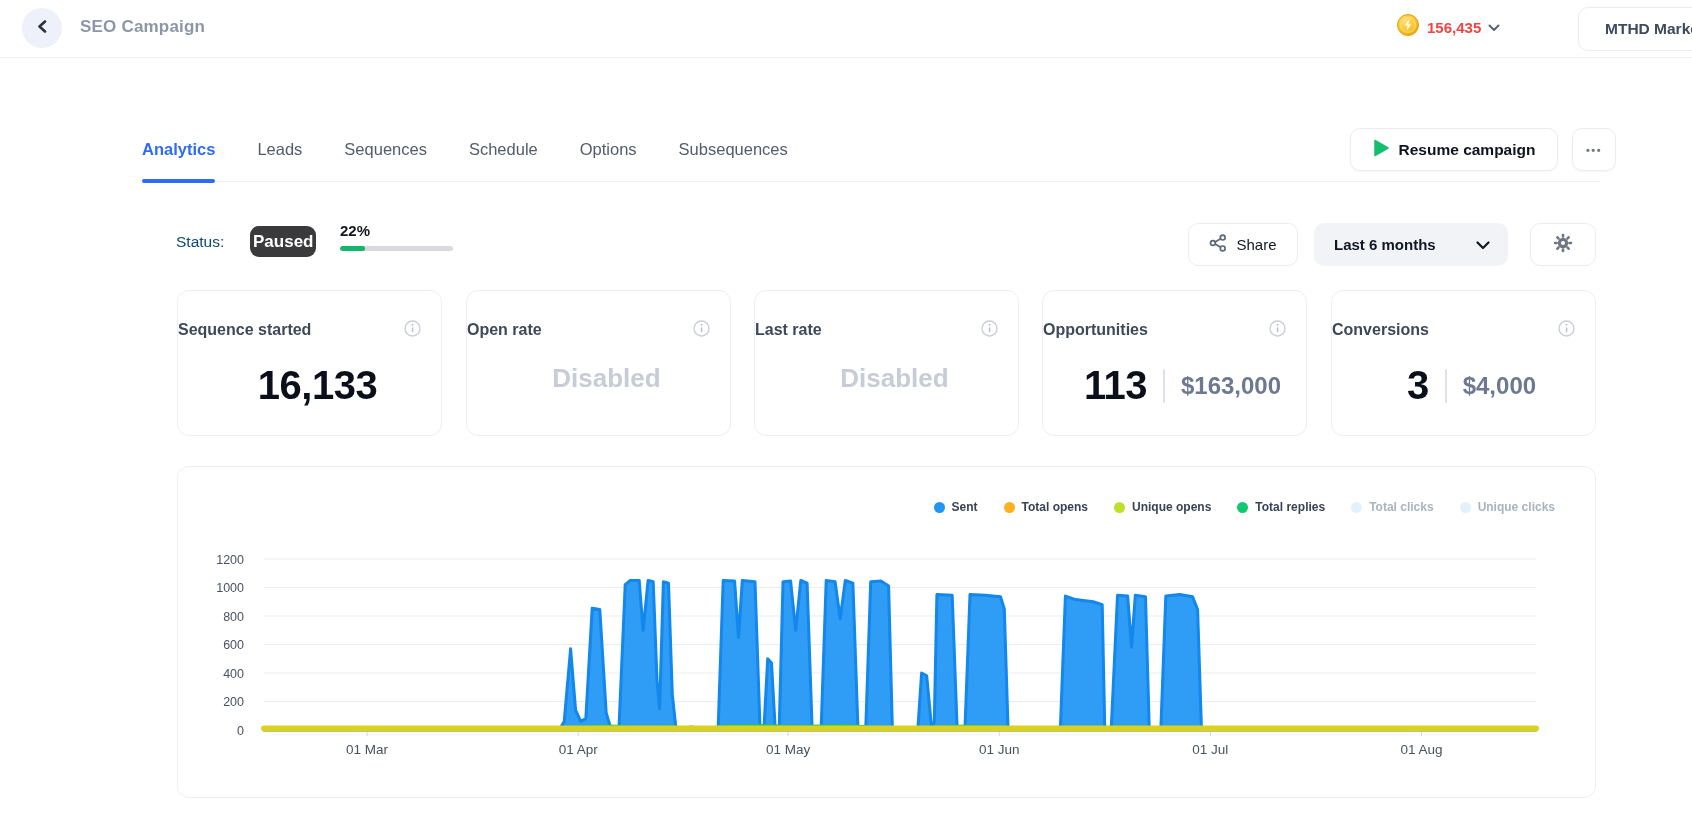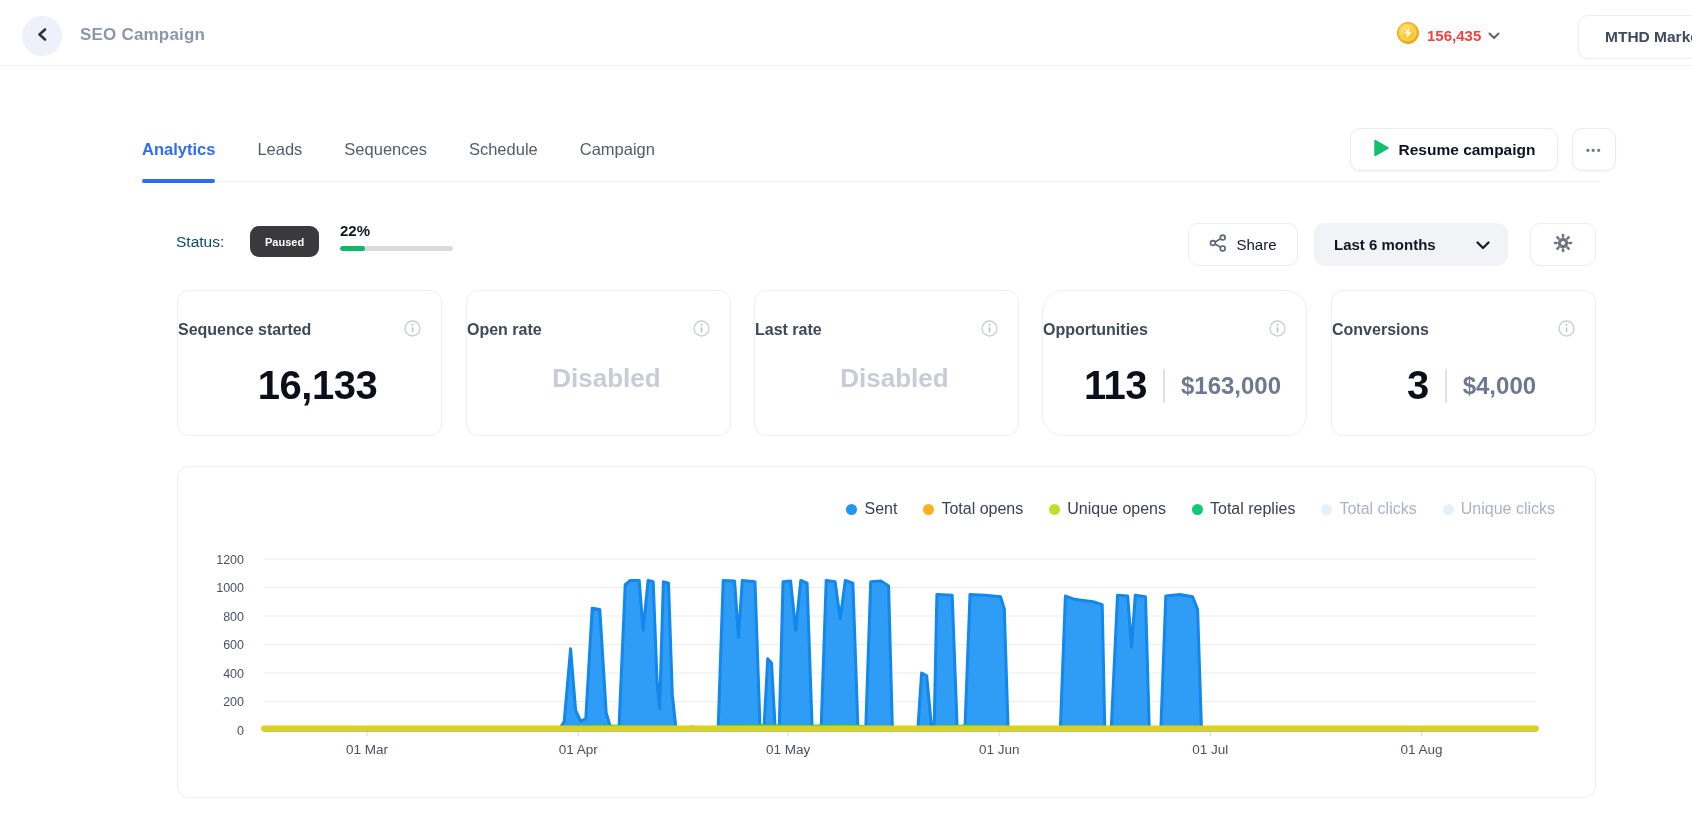--- a/index.html
+++ b/index.html
@@ -2,38 +2,38 @@
 <html><head>
 <meta charset="utf-8">
 <style>
   html,body{margin:0;padding:0;}
   body{
     width:1692px;height:822px;position:relative;overflow:hidden;
     background:#ffffff;font-family:"Liberation Sans","DejaVu Sans",sans-serif;
     -webkit-font-smoothing:antialiased;color:#111;
   }
   
-  .topbar{position:absolute;left:0;top:0;width:1692px;height:57px;background:#fff;border-bottom:1px solid #F0F2F6;margin-top:8px;}
+  .topbar{position:absolute;left:0;top:0;width:1692px;height:57px;background:#fff;border-bottom:1px solid #F0F2F6;}
   .back-btn{position:absolute;left:22px;top:8px;width:40px;height:40px;border-radius:50%;background:#EEF1F9;border:none;cursor:pointer;display:flex;align-items:center;justify-content:center;}
   .page-title{position:absolute;left:80px;top:17px;font-size:17px;font-weight:600;color:#8C96A8;letter-spacing:.2px;}
   .credits{position:absolute;left:1396px;top:13px;display:flex;align-items:center;gap:7px;cursor:pointer;}
   .credits .amount{font-size:15px;font-weight:800;color:#ef4444;}
   .account-box{position:absolute;left:1578px;top:7px;width:210px;height:44px;border:1px solid #E9ECF2;border-radius:10px;background:#fff;display:flex;align-items:center;padding-left:26px;box-sizing:border-box;cursor:pointer;}
   .account-box .acct{font-size:15.5px;font-weight:600;color:#3E4A5E;white-space:nowrap;}
   
   .tabs-wrap{position:absolute;left:142px;top:118px;width:1458px;height:64px;border-bottom:1.5px solid #EEF0F4;display:flex;gap:42px;box-sizing:border-box;}
   .tab{position:relative;height:100%;display:flex;align-items:center;font-size:16.5px;font-weight:500;color:#535C6B;cursor:pointer;white-space:nowrap;}
   .tab.active{color:#2E6BF6;font-weight:800;}
   .tab.active::after{content:"";position:absolute;left:0;right:0;bottom:-1.5px;height:3.5px;background:#2E6BF6;border-radius:2px;}
   .resume-btn{position:absolute;left:1350px;top:128px;width:208px;height:43px;background:#fff;border:1px solid #EAECF1;border-radius:10px;box-shadow:0 1px 2px rgba(16,24,40,.04);display:flex;align-items:center;justify-content:center;gap:10px;cursor:pointer;}
   .resume-btn .lbl{font-size:15.5px;font-weight:800;color:#0E1320;}
   .more-btn{position:absolute;left:1572px;top:128px;width:44px;height:43px;background:#fff;border:1px solid #EAECF1;border-radius:10px;box-shadow:0 1px 2px rgba(16,24,40,.04);display:flex;align-items:center;justify-content:center;cursor:pointer;font-size:11px;letter-spacing:1.5px;color:#6F7680;font-weight:700;}
   
   .status-label{position:absolute;left:176px;top:233px;font-size:15.5px;color:#0c4a6e;font-weight:500;}
-  .status-badge{position:absolute;left:250px;top:226px;height:31px;padding:0 15px;background:#3A3A3C;border-radius:9px;color:#fff;font-size:11px;font-weight:800;display:flex;align-items:center;}
+  .status-badge{position:absolute;left:250px;top:226px;height:31px;padding:0 3px;background:#3A3A3C;border-radius:9px;color:#fff;font-size:17px;font-weight:800;display:flex;align-items:center;}
   .progress-wrap{position:absolute;left:340px;top:222px;width:113px;}
   .progress-label{font-size:15px;font-weight:800;color:#14181F;}
   .progress-track{margin-top:7px;width:113px;height:5px;border-radius:3px;background:#D8DADE;overflow:hidden;}
   .progress-fill{height:100%;background:#12B76A;border-radius:3px;}
   .share-btn{position:absolute;left:1188px;top:223px;width:110px;height:43px;background:#fff;border:1px solid #EAECF1;border-radius:10px;display:flex;align-items:center;justify-content:center;gap:9px;cursor:pointer;}
   .share-btn .lbl{font-size:15px;font-weight:400;color:#101625;}
   .range-select{position:absolute;left:1314px;top:223px;width:194px;height:43px;background:#F2F3F6;border:none;border-radius:10px;display:flex;align-items:center;justify-content:space-between;padding:0 18px 0 20px;box-sizing:border-box;cursor:pointer;}
   .range-select .lbl{font-size:15px;font-weight:800;color:#101625;}
   .gear-btn{position:absolute;left:1530px;top:223px;width:66px;height:43px;background:#fff;border:1px solid #EAECF1;border-radius:10px;display:flex;align-items:center;justify-content:center;cursor:pointer;}
   
@@ -44,21 +44,21 @@
   .card .value-row{position:absolute;top:72px;left:16px;right:0;display:flex;align-items:center;justify-content:center;}
   .card .value{font-size:40px;font-weight:800;color:#0A0F1A;letter-spacing:-.5px;}
   .card .value.disabled{font-size:26px;color:#C7CCD6;letter-spacing:0;}
   .card .divider{width:2px;height:34px;background:#DDE1E8;margin:0 16px;border-radius:1px;}
   .card .secondary{font-size:24px;font-weight:600;color:#6E7890;}
   
   .chart-card{position:absolute;left:177px;top:466px;width:1419px;height:332px;background:#fff;border:1px solid #ECEEF3;border-radius:12px;box-sizing:border-box;}
   .legend{position:absolute;top:33px;right:40px;display:flex;align-items:center;gap:26px;}
   .legend-item{display:flex;align-items:center;gap:7px;cursor:pointer;}
   .legend-dot{width:11px;height:11px;border-radius:50%;}
-  .legend-label{font-size:16px;font-weight:400;color:#3A4354;}
+  .legend-label{font-size:12px;font-weight:700;color:#3A4354;}
   .legend-item.off .legend-label{color:#AAB3BF;}
   svg text{font-family:"Liberation Sans","DejaVu Sans",sans-serif;}
 </style>
 </head>
 <body>
 
 <header class="topbar">
   <button class="back-btn">
     <span>
       <svg width="13" height="13" viewBox="0 0 13 13">
@@ -94,21 +94,22 @@
   <div class="account-box">
     <span class="acct">MTHD Marke</span>
   </div>
 </header>
 
 <nav class="tabs-wrap" id="tabs">
     <div class="tab active">Analytics</div>
     <div class="tab">Leads</div>
     <div class="tab">Sequences</div>
     <div class="tab">Schedule</div>
-    <div class="tab">Campaign</div>
+    <div class="tab">Options</div>
+    <div class="tab">Subsequences</div>
   </nav>
 
 <button class="resume-btn">
   <span>
     <svg width="16" height="18" viewBox="0 0 16 18">
         <polygon points="2,1.5 15,9 2,16.5" fill="#14BE6E" stroke="#14BE6E" stroke-width="1.5" stroke-linejoin="round"></polygon>
       </svg>
   </span>
   <span class="lbl">Resume campaign</span>
 </button>
@@ -190,21 +191,21 @@
     <div class="card" style="left: 754px;">
       <div class="title-row"><span class="title">Last rate</span><span class="info"><svg width="17" height="17" viewBox="0 0 17 17">
             <circle cx="8.5" cy="8.5" r="7.5" fill="none" stroke="#C9CED7" stroke-width="1.4"></circle>
             <rect x="7.8" y="7.2" width="1.5" height="5" rx=".7" fill="#B8BEC9"></rect>
             <circle cx="8.5" cy="4.8" r=".95" fill="#B8BEC9"></circle>
           </svg></span></div>
       <div class="value-row">
         <span class="value disabled">Disabled</span>
       </div>
     </div>
-    <div class="card" style="left: 1042px; border-radius: 21px;">
+    <div class="card" style="left: 1042px;">
       <div class="title-row"><span class="title">Opportunities</span><span class="info"><svg width="17" height="17" viewBox="0 0 17 17">
             <circle cx="8.5" cy="8.5" r="7.5" fill="none" stroke="#C9CED7" stroke-width="1.4"></circle>
             <rect x="7.8" y="7.2" width="1.5" height="5" rx=".7" fill="#B8BEC9"></rect>
             <circle cx="8.5" cy="4.8" r=".95" fill="#B8BEC9"></circle>
           </svg></span></div>
       <div class="value-row">
         <span class="value">113</span>
         <span class="divider"></span>
         <span class="secondary">$163,000</span>
       </div>

